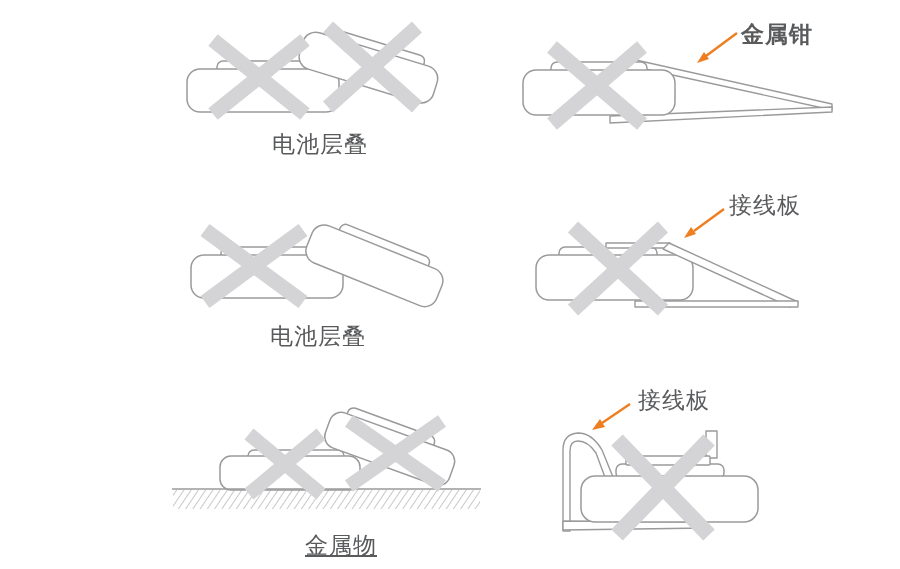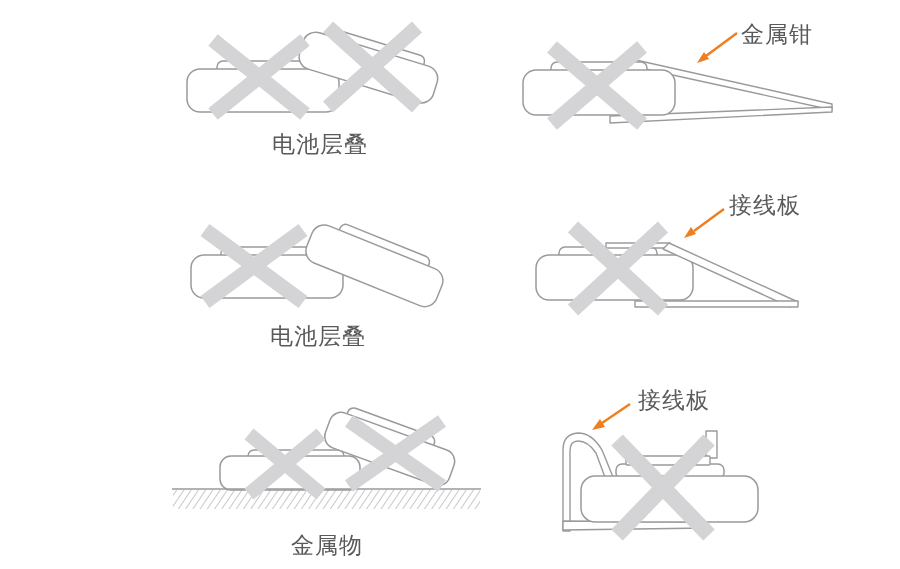--- a/index.html
+++ b/index.html
@@ -114,19 +114,19 @@
       <rect class="bt" x="581" y="476" width="177" height="46" rx="14"></rect>
       <path class="cross-big" d="M617,440 L709,535 M709,440 L617,535"></path>
       <g>
         <line class="callout-line" x1="630" y1="404" x2="602" y2="423"></line>
         <polygon class="callout-head" points="592,430 600,419 605,427"></polygon>
       </g>
     </g>
   </svg>
 
   <div class="diagram-label" style="left:320px;top:131px;">电池层叠</div>
-  <div class="diagram-label" style="left:777px;top:21px;">金属钳</div>
+  <div class="diagram-label" style="left:777px;top:21px;font-weight:bold;">金属钳</div>
   <div class="diagram-label" style="left:318px;top:323px;">电池层叠</div>
   <div class="diagram-label" style="left:765px;top:192px;">接线板</div>
-  <div class="diagram-label" style="left:327px;top:532px;">金属物</div>
+  <div class="diagram-label" style="left:341px;top:532px;text-decoration:underline;">金属物</div>
   <div class="diagram-label" style="left:674px;top:387px;">接线板</div>
 
 </div>
 
 </body></html>

